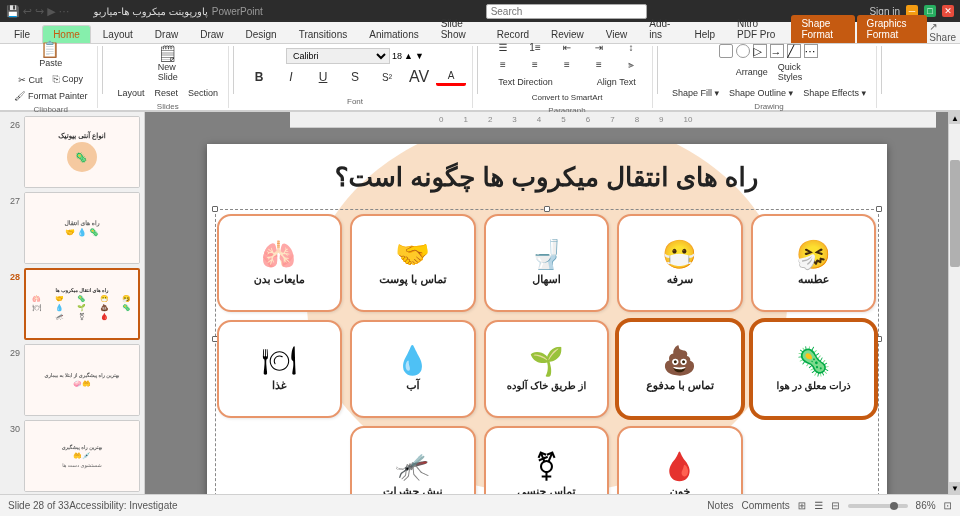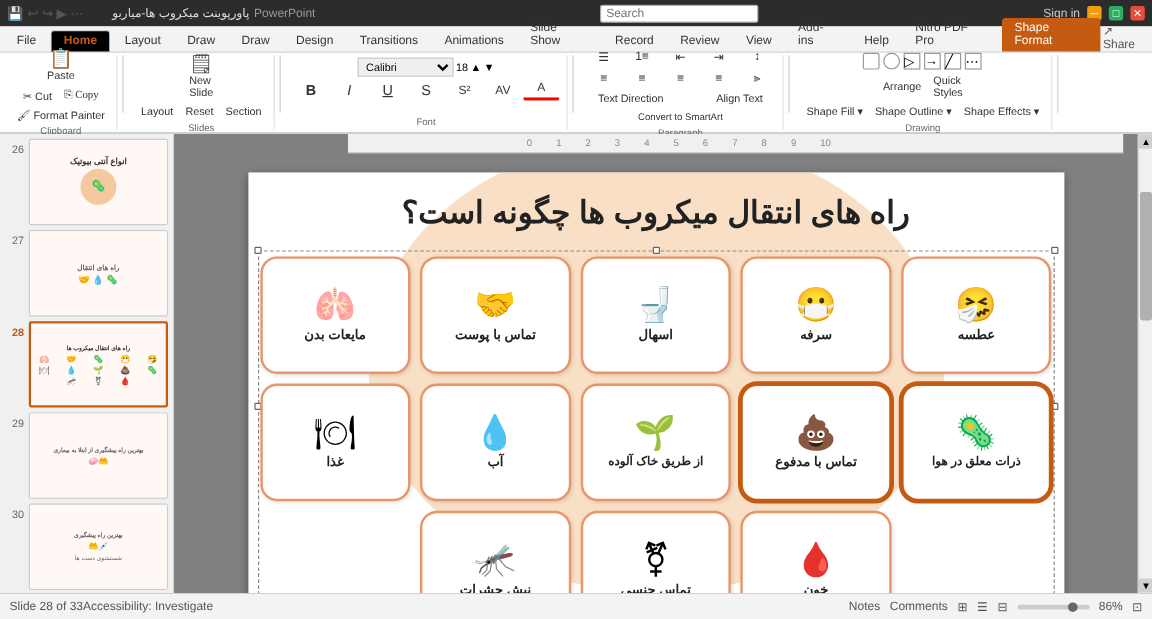--- a/index.html
+++ b/index.html
@@ -34,25 +34,25 @@
       gap: 2px;
     }
     .tab-item {
       padding: 3px 10px;
       font-size: 10px;
       cursor: pointer;
       color: #333;
       border-radius: 3px 3px 0 0;
     }
     .tab-item.active {
-      background: #000000;
+      background: #86efac;
       border: 1px solid #d0d0d0;
       border-bottom: none;
       color: #c55a11;
-      font-weight: bold;
+      font-weight: normal;
     }
     .tab-item.active-shape {
       background: #c55a11;
       color: white;
       padding: 3px 10px;
       border-radius: 3px 3px 0 0;
     }
     .tab-item.active-graphics {
       background: #c55a11;
       color: white;
@@ -256,21 +256,21 @@
     .zoom-thumb { width: 8px; height: 8px; background: #666; border-radius: 50%; position: absolute; top: -2px; left: 70%; }
 
     
     .search-box {
       background: #fff;
       border: 1px solid #aaa;
       border-radius: 2px;
       padding: 1px 4px;
       font-size: 10px;
       color: #333;
-      width: 132px;
+      width: 161px;
     }
 
     
     .qat { display: flex; align-items: center; gap: 3px; }
     .qat-icon { font-size: 11px; color: #555; cursor: pointer; }
 
     
     .selection-handle {
       position: absolute;
       width: 6px;
@@ -289,21 +289,21 @@
     .font-controls {
       display: flex;
       align-items: center;
       gap: 2px;
       flex-wrap: wrap;
     }
     .font-select {
       border: 1px solid #ccc;
       font-size: 9px;
       padding: 1px 2px;
-      width: 80px;
+      width: 104px;
     }
 
     .separator { width: 1px; background: #d0d0d0; height: 48px; margin: 0 2px; }
 
     
     .v-scroll { width: 12px; background: #f0f0f0; border-left: 1px solid #ccc; display: flex; flex-direction: column; }
     .scroll-btn { width: 12px; height: 12px; background: #d0d0d0; display: flex; align-items: center; justify-content: center; font-size: 8px; cursor: pointer; }
     .scroll-track { flex: 1; background: #f0f0f0; position: relative; }
     .scroll-thumb { width: 10px; background: #b0b0b0; border-radius: 2px; position: absolute; top: 10%; left: 1px; height: 30%; }
   </style>
@@ -343,33 +343,34 @@
   <div class="tab-item">Transitions</div>
   <div class="tab-item">Animations</div>
   <div class="tab-item">Slide Show</div>
   <div class="tab-item">Record</div>
   <div class="tab-item">Review</div>
   <div class="tab-item">View</div>
   <div class="tab-item">Add-ins</div>
   <div class="tab-item">Help</div>
   <div class="tab-item">Nitro PDF Pro</div>
   <div class="tab-item active-shape">Shape Format</div>
+  <div class="tab-item active-graphics">Graphics Format</div>
   <div style="margin-left:auto; display:flex; align-items:center; font-size:10px; color:#555; cursor:pointer;">↗ Share</div>
 </div>
 
 <div class="ribbon-toolbar">
 
   <div class="ribbon-group">
     <div class="ribbon-btn">
       <span class="ribbon-icon">📋</span>
       <span>Paste</span>
     </div>
     <div style="display:flex; gap:2px;">
       <div class="ribbon-btn" style="font-size:9px;">✂ Cut</div>
-      <div class="ribbon-btn" style="font-size:9px;font-family:Liberation Serif, serif;">⎘ Copy</div>
+      <div class="ribbon-btn" style="font-size:9px;">⎘ Copy</div>
     </div>
     <div class="ribbon-btn" style="font-size:9px;">🖌 Format Painter</div>
     <div class="ribbon-group-label">Clipboard</div>
   </div>
 
   <div class="separator"></div>
 
   <div class="ribbon-group">
     <div class="ribbon-btn">
       <span class="ribbon-icon">🗒</span>
@@ -393,21 +394,21 @@
       <span style="font-size:9px;">18</span>
       <span style="font-size:9px; cursor:pointer;">▲</span>
       <span style="font-size:9px; cursor:pointer;">▼</span>
     </div>
     <div class="ribbon-row">
       <div class="ribbon-btn" style="font-weight:bold; font-size:12px;">B</div>
       <div class="ribbon-btn" style="font-style:italic; font-size:12px;">I</div>
       <div class="ribbon-btn" style="text-decoration:underline; font-size:12px;">U</div>
       <div class="ribbon-btn" style="font-size:12px;">S</div>
       <div class="ribbon-btn" style="font-size:10px;">S²</div>
-      <div class="ribbon-btn" style="font-size:10px;">AV</div>
+      <div class="ribbon-btn" style="font-size:16px;">AV</div>
       <div class="ribbon-btn" style="font-size:10px; border-bottom:3px solid red;">A</div>
     </div>
     <div class="ribbon-group-label">Font</div>
   </div>
 
   <div class="separator"></div>
 
   <div class="ribbon-group" style="min-width:160px;">
     <div class="ribbon-row">
       <div class="ribbon-btn" style="font-size:10px;">☰</div>

